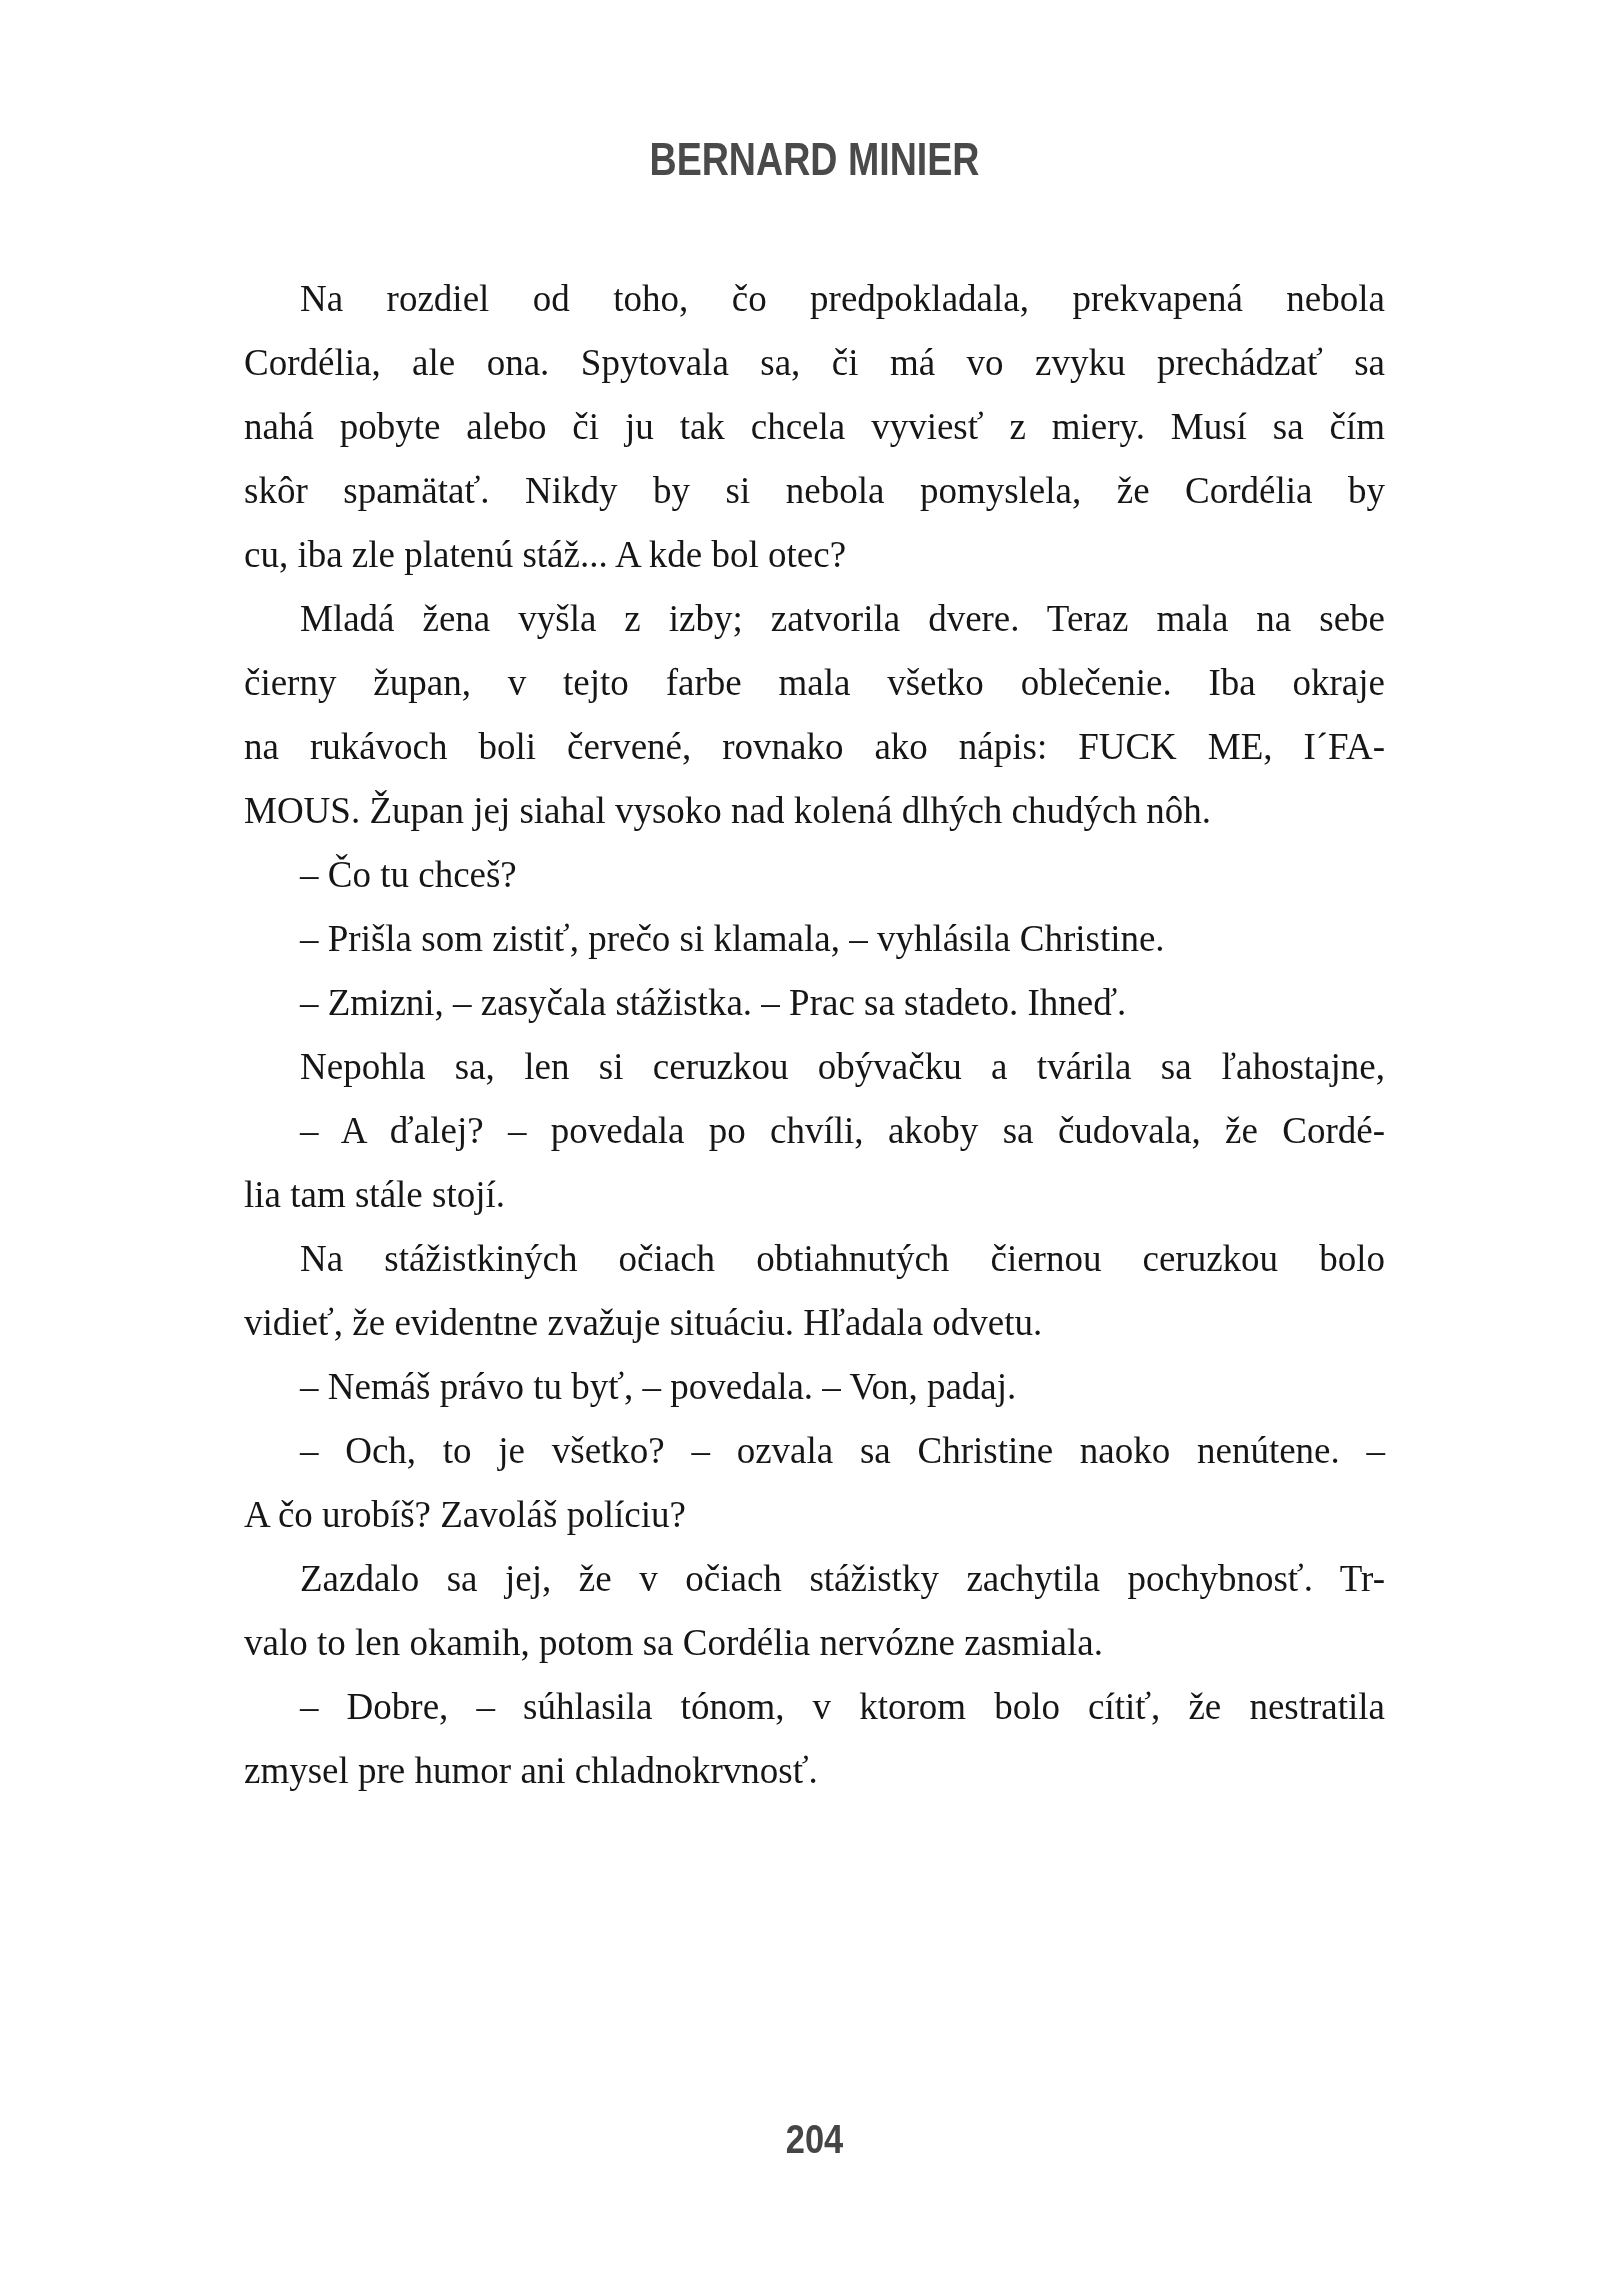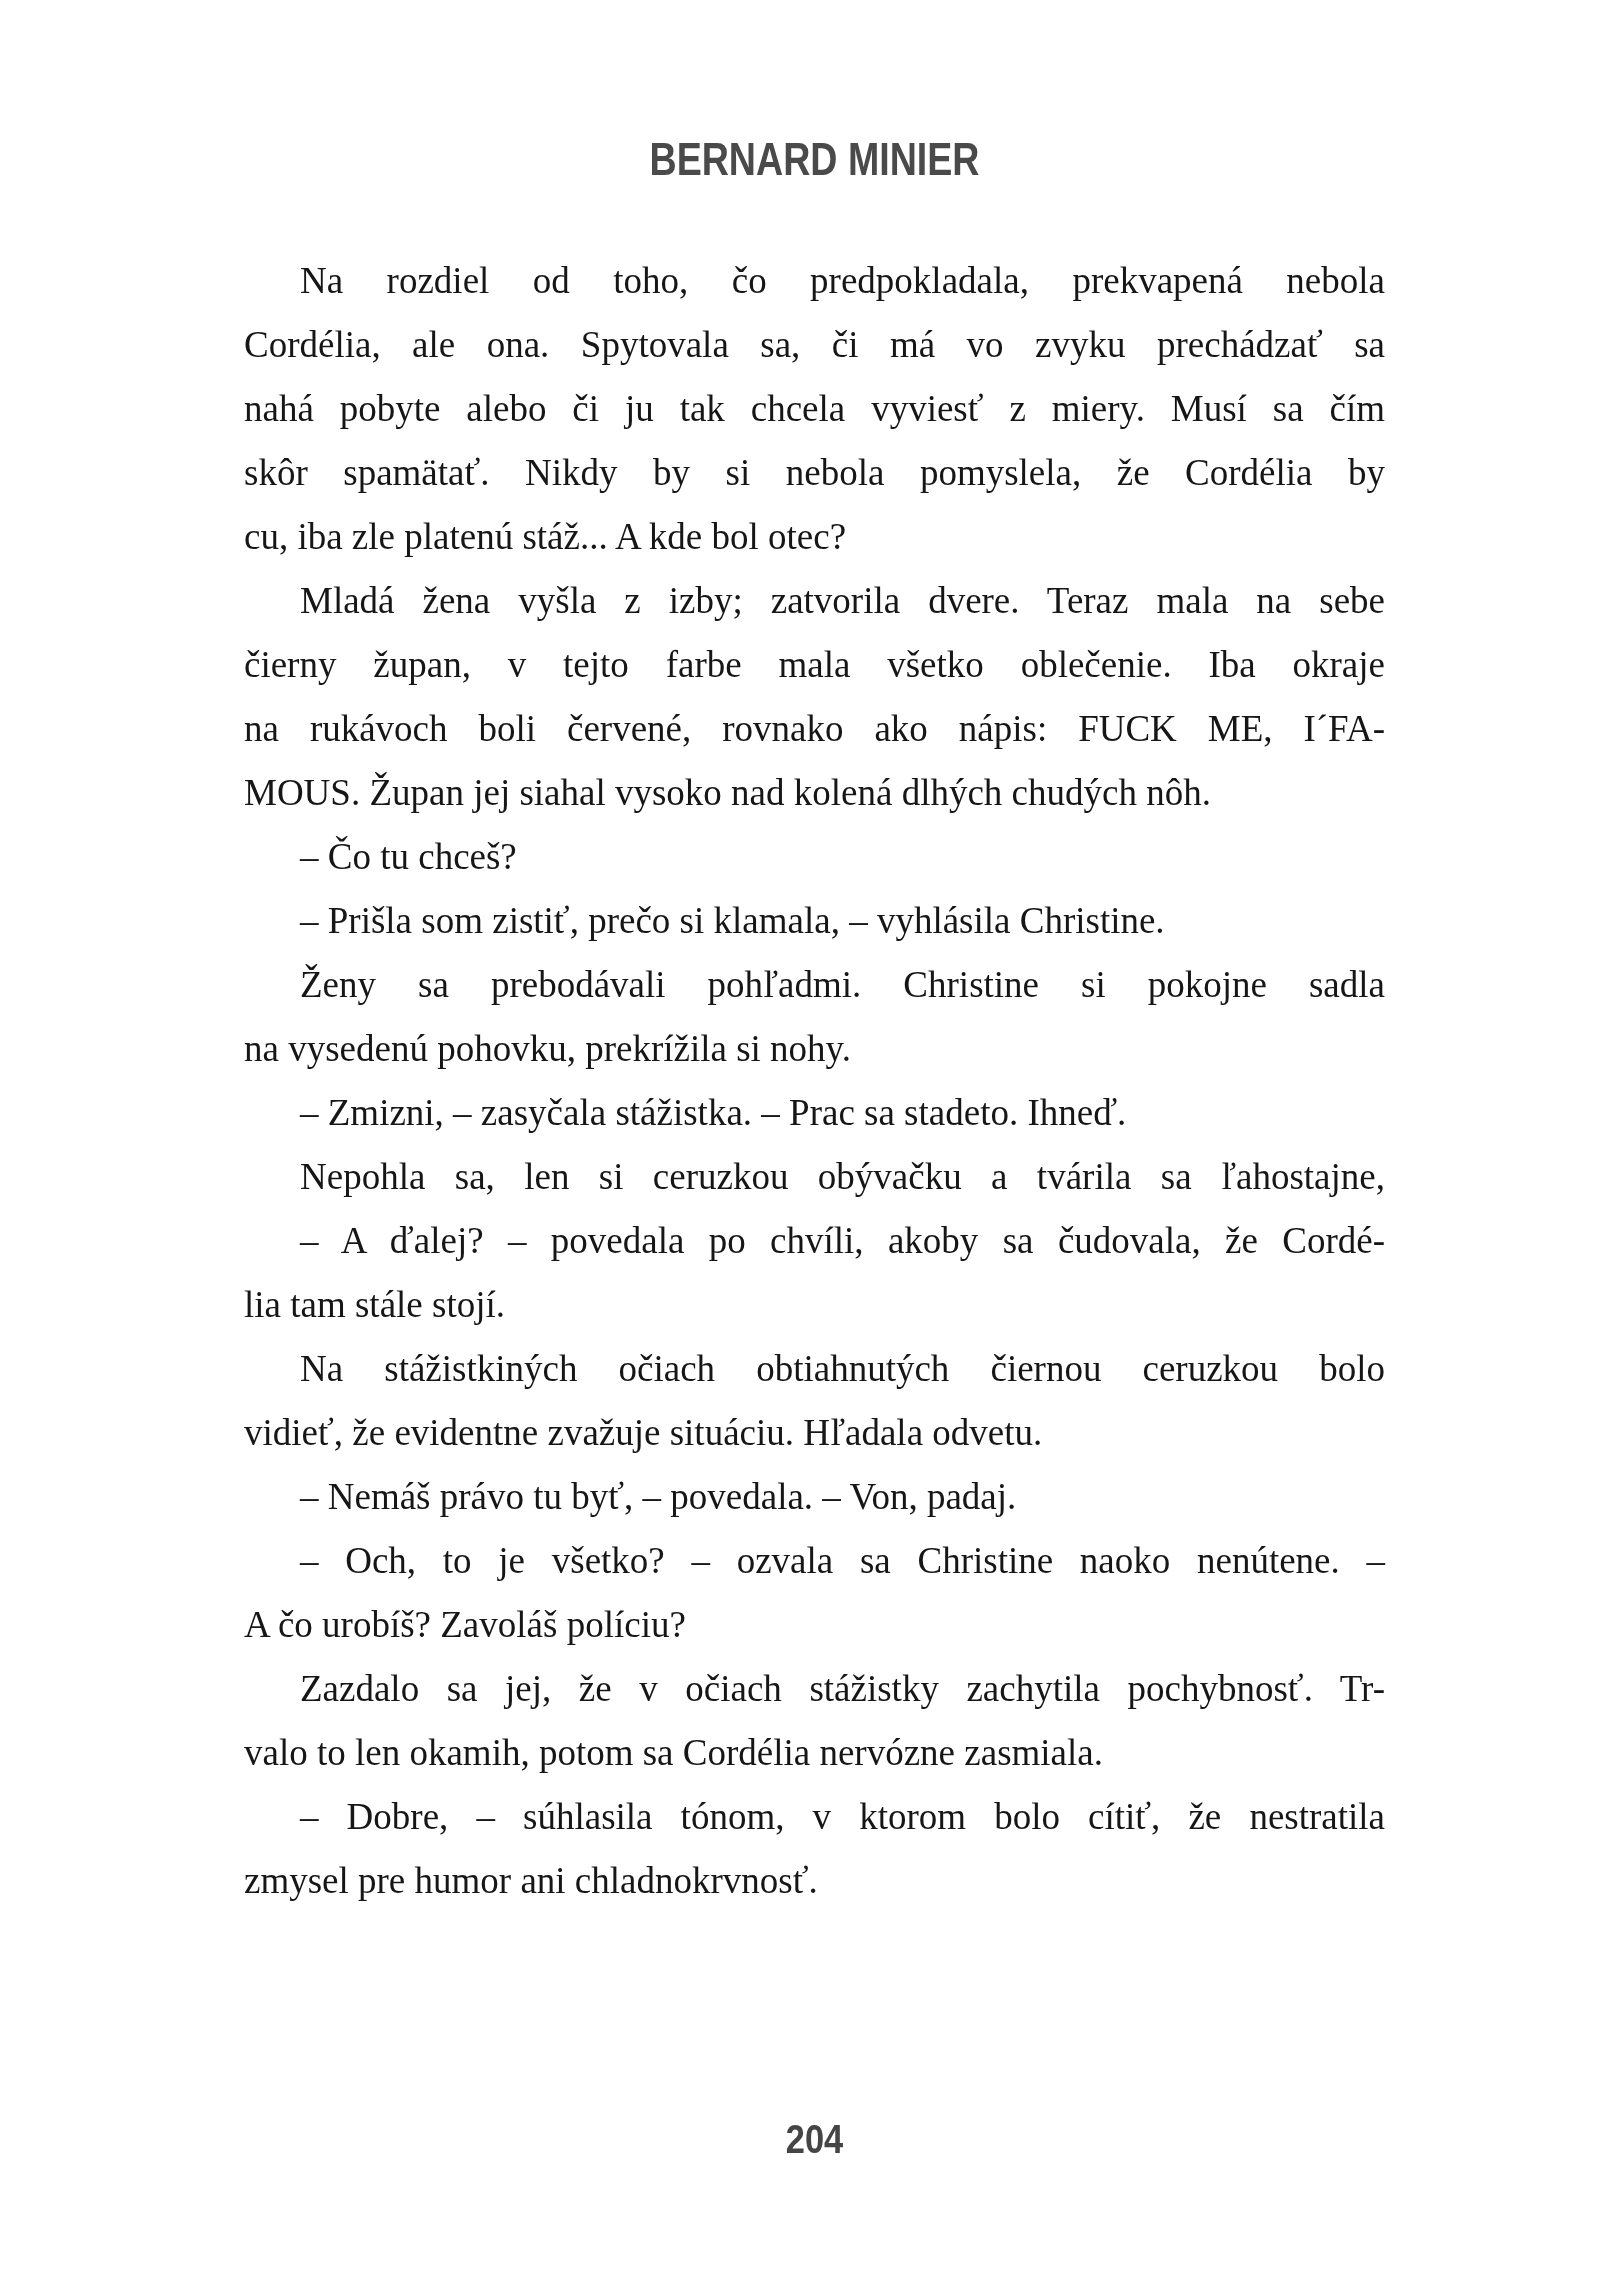--- a/index.html
+++ b/index.html
@@ -27,21 +27,21 @@
     font-size: 47px;
     letter-spacing: 0px;
     color: #4a4a4a;
     transform: scaleX(0.80);
     transform-origin: 50% 50%;
     white-space: nowrap;
   }
   .text-block {
     position: absolute;
     left: 244px;
-    top: 249px;
+    top: 267px;
     width: 1141px;
     font-size: 37px;
     line-height: 64px;
     color: #161616;
   }
   .paragraph {
     margin: 0;
     padding: 0;
   }
   .line {
@@ -87,24 +87,20 @@
         <div class="line just">na rukávoch boli červené, rovnako ako nápis: FUCK ME, I´FA-</div>
         <div class="line">MOUS. Župan jej siahal vysoko nad kolená dlhých chudých nôh.</div>
       </div>
       <div class="paragraph">
         <div class="line indent">– Čo tu chceš?</div>
       </div>
       <div class="paragraph">
         <div class="line indent">– Prišla som zistiť, prečo si klamala, – vyhlásila Christine.</div>
       </div>
       <div class="paragraph">
-        <div class="line indent just">Ženy sa prebodávali pohľadmi. Christine si pokojne sadla</div>
-        <div class="line">na vysedenú pohovku, prekrížila si nohy.</div>
-      </div>
-      <div class="paragraph">
         <div class="line indent">– Zmizni, – zasyčala stážistka. – Prac sa stadeto. Ihneď.</div>
       </div>
       <div class="paragraph">
         <div class="line indent just">Nepohla sa, len si ceruzkou obývačku a tvárila sa ľahostajne,</div>
       </div>
       <div class="paragraph">
         <div class="line indent just">– A ďalej? – povedala po chvíli, akoby sa čudovala, že Cordé-</div>
         <div class="line">lia tam stále stojí.</div>
       </div>
       <div class="paragraph">

